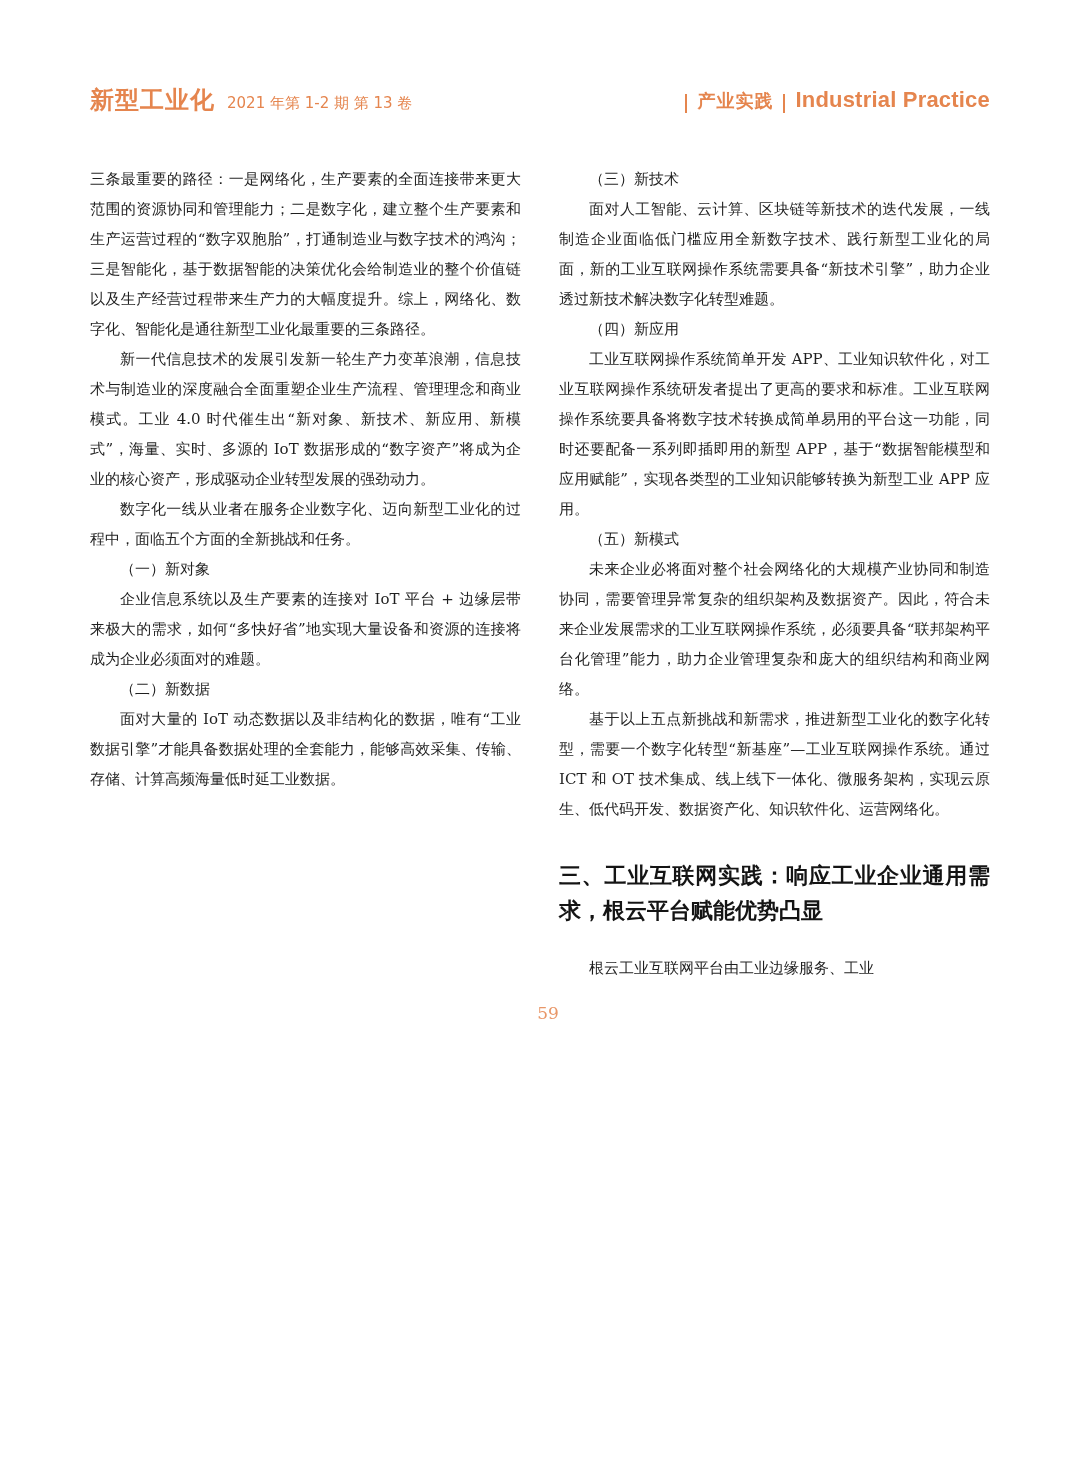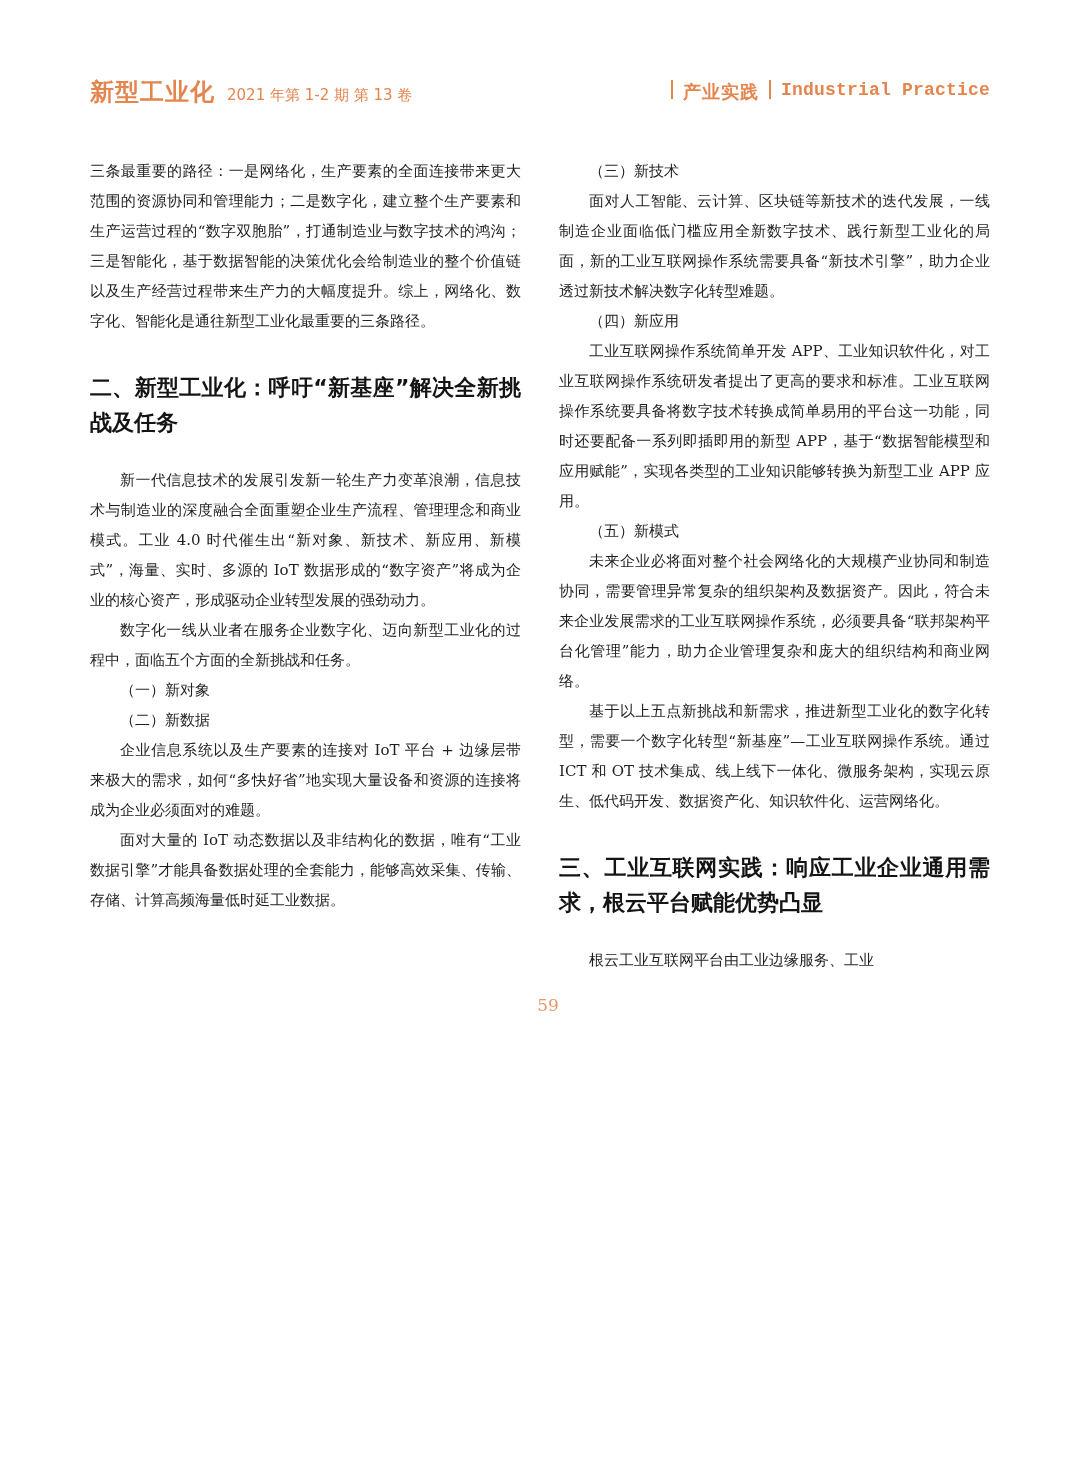--- a/index.html
+++ b/index.html
@@ -2,21 +2,21 @@
 <html lang="zh" style="--accent: #E5854E;"><head>
 <meta charset="utf-8">
 <style>
   :root { --accent: #E5854E; --ink: #1f1f1f; }
   * { margin: 0; padding: 0; box-sizing: border-box; }
   html, body { background: #ffffff; }
   .page {
     position: relative;
     width: 1080px;
     height: 1067px;
-    margin: 8px auto;
+    margin: 16px auto;
     background: #ffffff;
     overflow: hidden;
     font-family: "DejaVu Serif", serif;
   }
   .header {
     position: absolute;
     top: 68px; left: 90px; right: 90px;
     display: flex;
     justify-content: space-between;
     align-items: center;
@@ -28,37 +28,37 @@
     font-size: 24px;
     letter-spacing: 1px;
   }
   .issue-info {
     font-family: "DejaVu Sans", "Liberation Sans", sans-serif;
     font-size: 15px;
     margin-left: 12px;
   }
   .header-right {
     display: flex;
-    align-items: flex-start;
+    align-items: flex-end;
     color: var(--accent);
-    font-family: Liberation Mono, monospace;
+    font-family: Liberation Sans, sans-serif;
   }
   .hdr-bar {
     width: 2px; height: 19px;
     background: var(--accent);
     display: inline-block;
   }
   .section-cn {
     font-size: 18px;
     font-weight: bold;
     margin: 0 10px;
     letter-spacing: 1px;
   }
   .section-en {
-    font-size: 18px;
+    font-size: 22px;
     font-weight: 600;
     margin-left: 10px;
     letter-spacing: 0.2px;
   }
   .content {
     position: absolute;
     top: 148px; left: 90px; right: 90px;
     display: grid;
     grid-template-columns: 1fr 1fr;
     column-gap: 38px;
@@ -112,26 +112,25 @@
       <span class="section-cn">产业实践</span>
       <span class="hdr-bar"></span>
       <span class="section-en">Industrial Practice</span>
     </div>
   </div>
 
   <div class="content">
 
     <div class="col">
       <p class="body cont">三条最重要的路径：一是网络化，生产要素的全面连接带来更大范围的资源协同和管理能力；二是数字化，建立整个生产要素和生产运营过程的“数字双胞胎”，打通制造业与数字技术的鸿沟；三是智能化，基于数据智能的决策优化会给制造业的整个价值链以及生产经营过程带来生产力的大幅度提升。综上，网络化、数字化、智能化是通往新型工业化最重要的三条路径。</p>
-      <h2 class="section-heading">二、新型工业化：呼吁“新基座”解决全新挑战及任务</h2>
       <p class="body">新一代信息技术的发展引发新一轮生产力变革浪潮，信息技术与制造业的深度融合全面重塑企业生产流程、管理理念和商业模式。工业 4.0 时代催生出“新对象、新技术、新应用、新模式”，海量、实时、多源的 IoT 数据形成的“数字资产”将成为企业的核心资产，形成驱动企业转型发展的强劲动力。</p>
       <p class="body">数字化一线从业者在服务企业数字化、迈向新型工业化的过程中，面临五个方面的全新挑战和任务。</p>
       <p class="body">（一）新对象</p>
+      <p class="body">企业信息系统以及生产要素的连接对 IoT 平台 + 边缘层带来极大的需求，如何“多快好省”地实现大量设备和资源的连接将成为企业必须面对的难题。</p>
       <p class="body">（二）新数据</p>
-      <p class="body">企业信息系统以及生产要素的连接对 IoT 平台 + 边缘层带来极大的需求，如何“多快好省”地实现大量设备和资源的连接将成为企业必须面对的难题。</p>
       <p class="body">面对大量的 IoT 动态数据以及非结构化的数据，唯有“工业数据引擎”才能具备数据处理的全套能力，能够高效采集、传输、存储、计算高频海量低时延工业数据。</p>
     </div>
 
     <div class="col">
       <p class="body">（三）新技术</p>
       <p class="body">面对人工智能、云计算、区块链等新技术的迭代发展，一线制造企业面临低门槛应用全新数字技术、践行新型工业化的局面，新的工业互联网操作系统需要具备“新技术引擎”，助力企业透过新技术解决数字化转型难题。</p>
       <p class="body">（四）新应用</p>
       <p class="body">工业互联网操作系统简单开发 APP、工业知识软件化，对工业互联网操作系统研发者提出了更高的要求和标准。工业互联网操作系统要具备将数字技术转换成简单易用的平台这一功能，同时还要配备一系列即插即用的新型 APP，基于“数据智能模型和应用赋能”，实现各类型的工业知识能够转换为新型工业 APP 应用。</p>
       <p class="body">（五）新模式</p>
       <p class="body">未来企业必将面对整个社会网络化的大规模产业协同和制造协同，需要管理异常复杂的组织架构及数据资产。因此，符合未来企业发展需求的工业互联网操作系统，必须要具备“联邦架构平台化管理”能力，助力企业管理复杂和庞大的组织结构和商业网络。</p>

